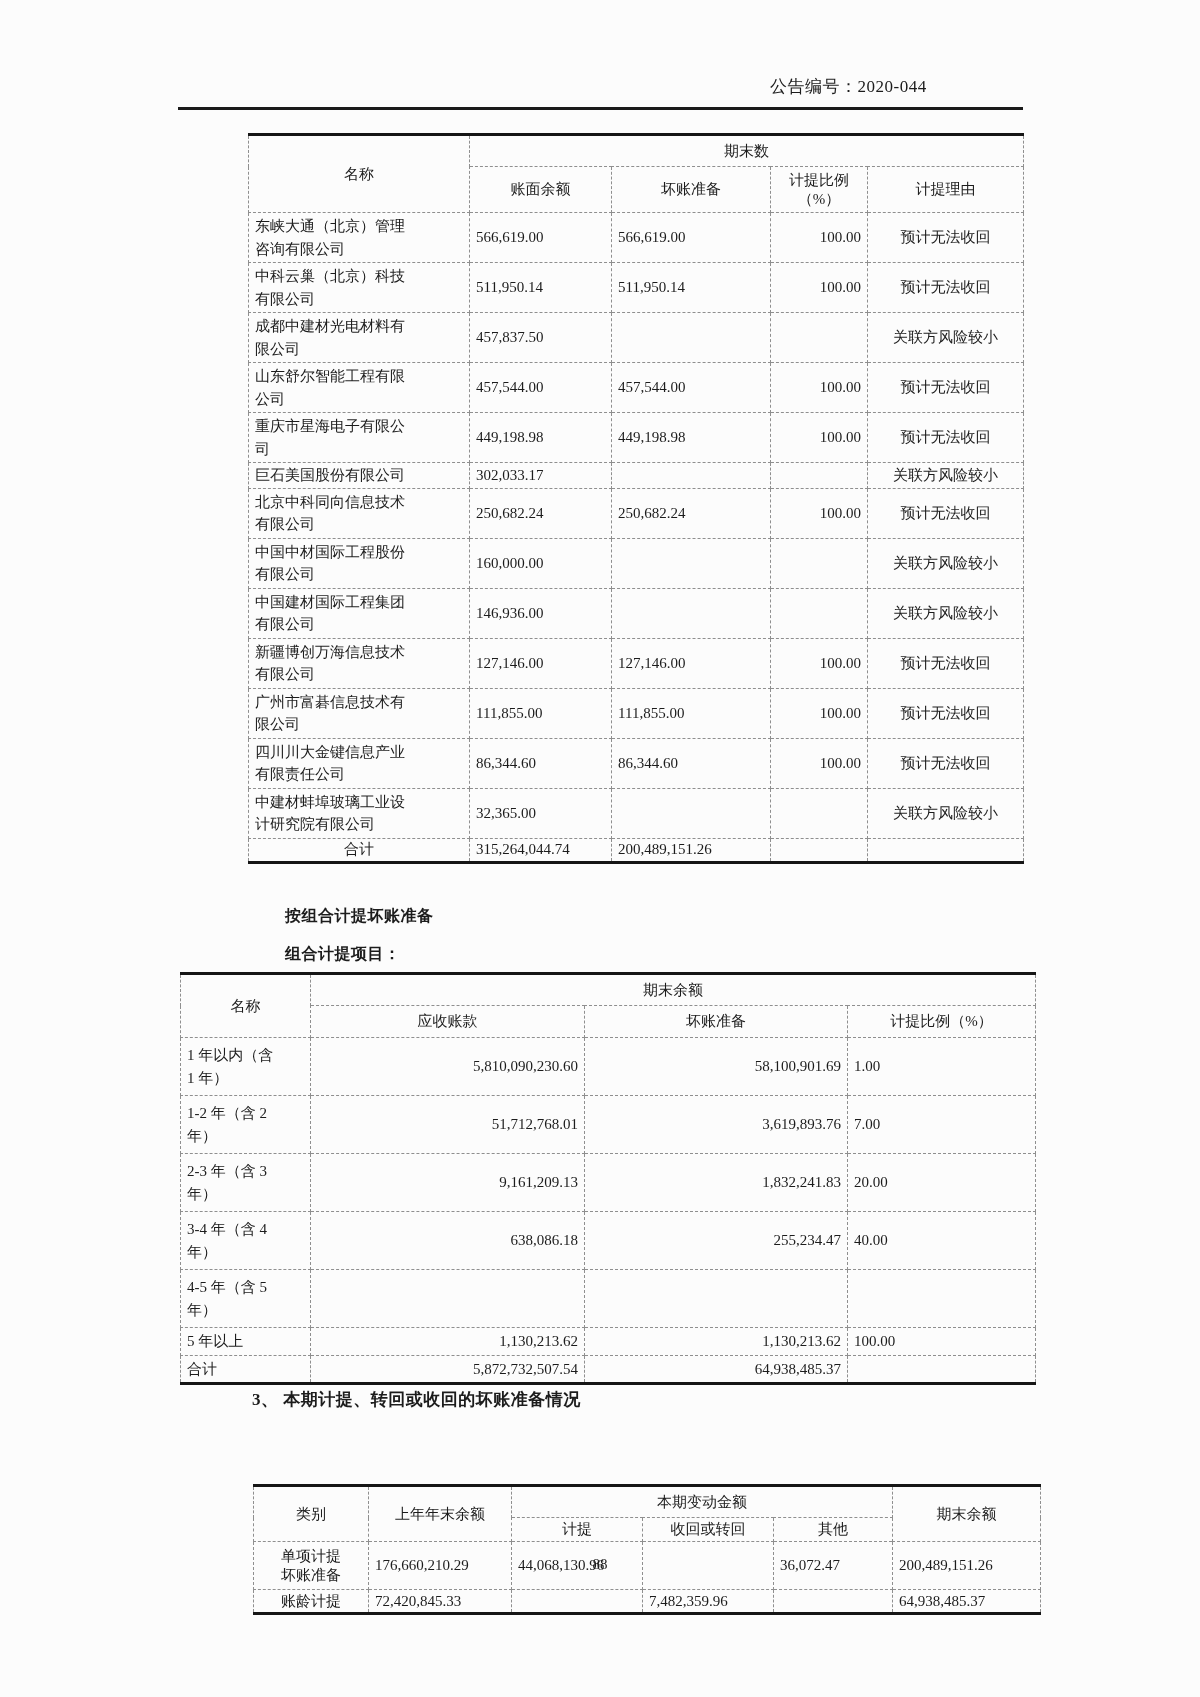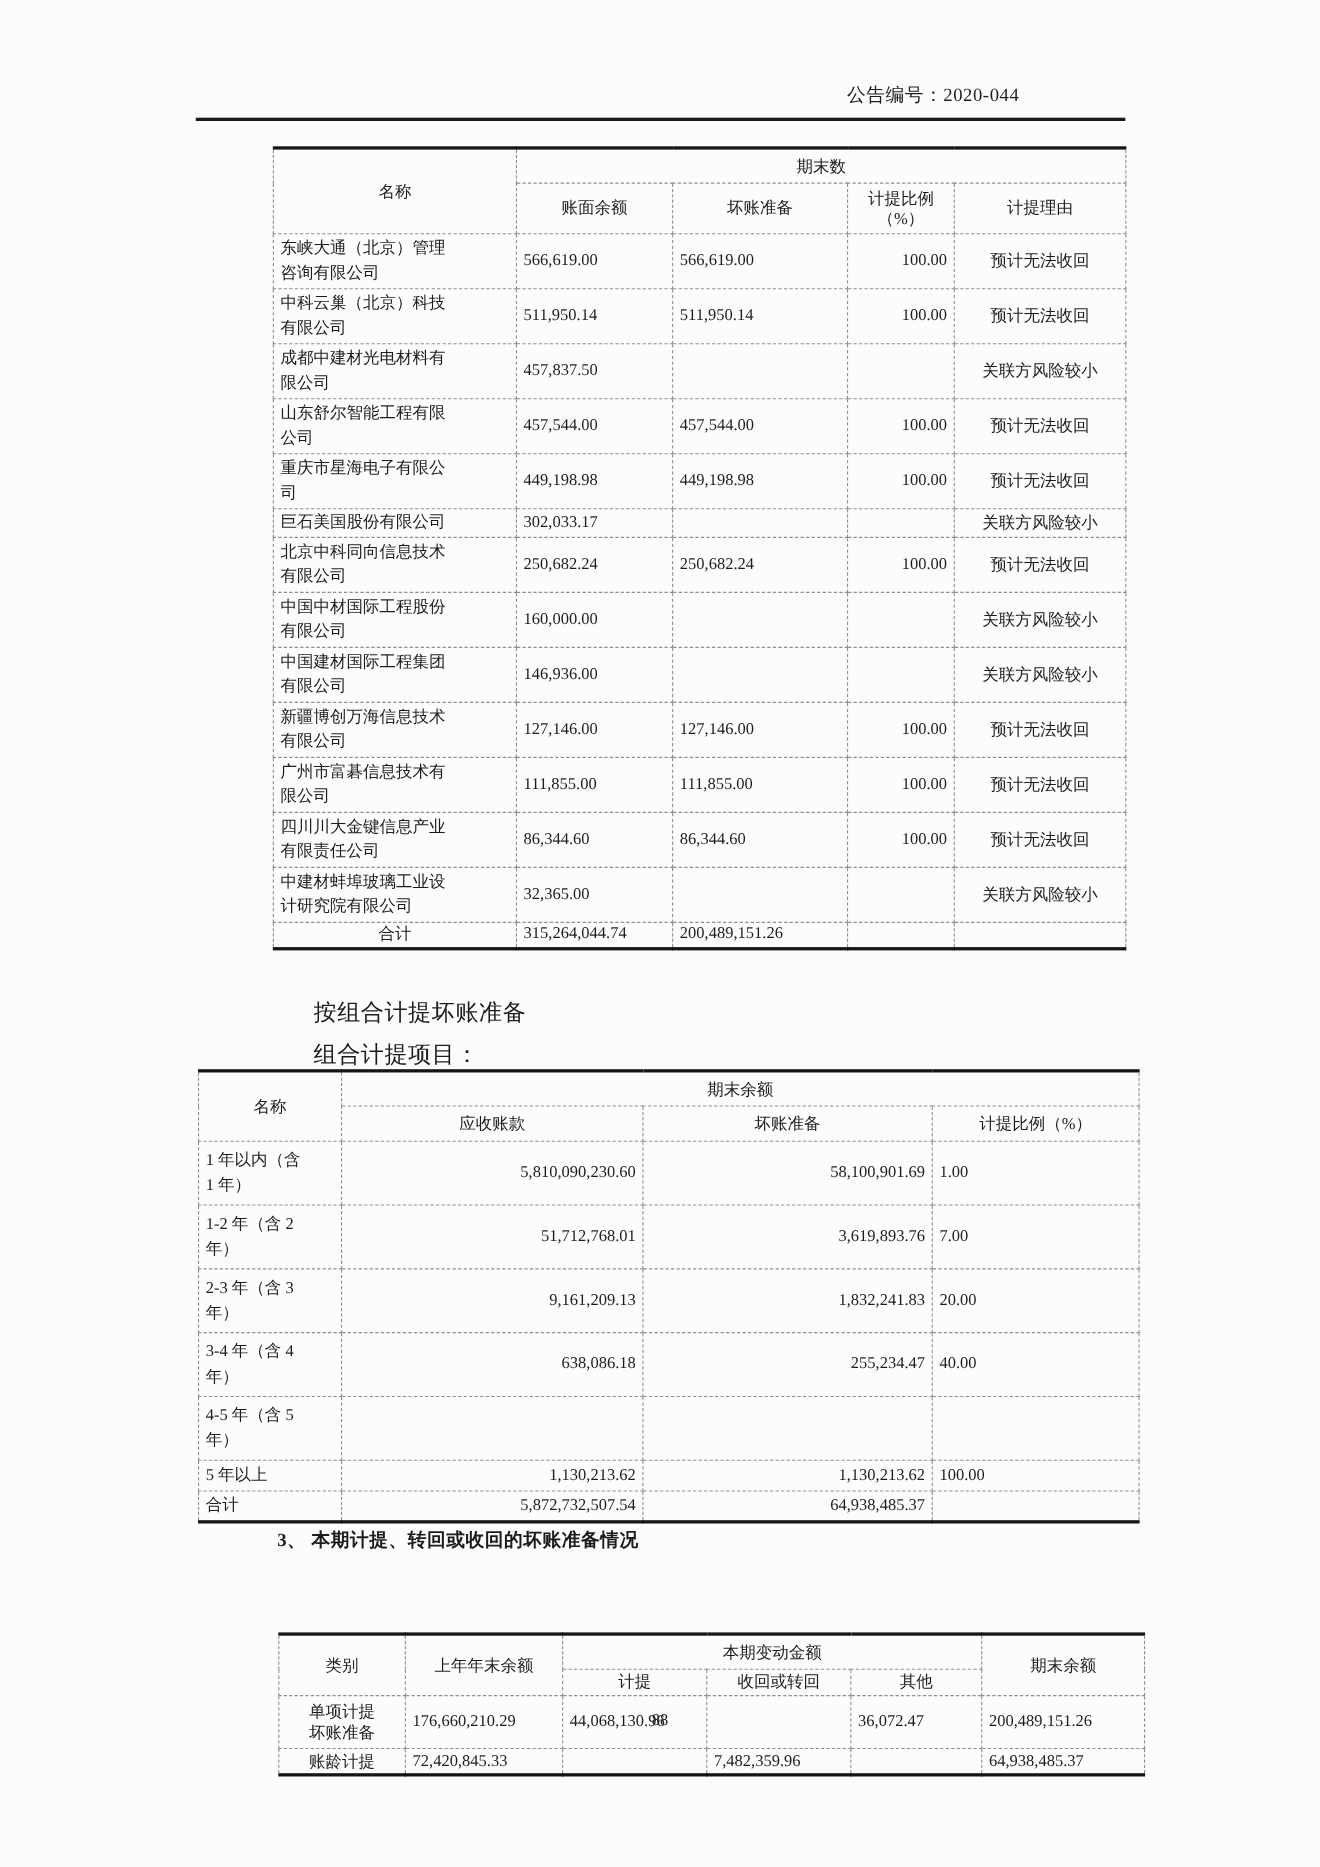--- a/index.html
+++ b/index.html
@@ -4,21 +4,21 @@
 <style>
   html,body{margin:0;padding:0;background:#e8e8e8;}
   .page{
     position:relative;width:1200px;height:1697px;margin:0 auto;
     background:#fcfcfc;overflow:hidden;
     font-family:"Liberation Serif","DejaVu Serif",serif;
     color:#1c1c1c;
   }
   .doc-number{position:absolute;left:770px;top:75px;width:255px;font-size:17px;letter-spacing:.5px;}
   .top-rule{position:absolute;left:178px;top:107px;width:845px;height:3px;background:#1a1a1a;}
-  .note-line{position:absolute;font-size:21px;letter-spacing:.5px;}
+  .note-line{position:absolute;font-size:16px;letter-spacing:.5px;font-weight:bold;}
   .note-1{left:285px;top:906px;}
   .note-2{left:285px;top:944px;}
   .sec3-title{position:absolute;left:252px;top:1388px;font-size:17px;font-weight:bold;letter-spacing:.5px;}
   .page-number{position:absolute;left:0;top:1556px;width:1200px;text-align:center;font-size:15px;}
 
   table.tbl{
     position:absolute;border-collapse:collapse;table-layout:fixed;
     font-size:15px;color:#1c1c1c;
     border-top:3px solid #161616;border-bottom:3px solid #161616;
   }

